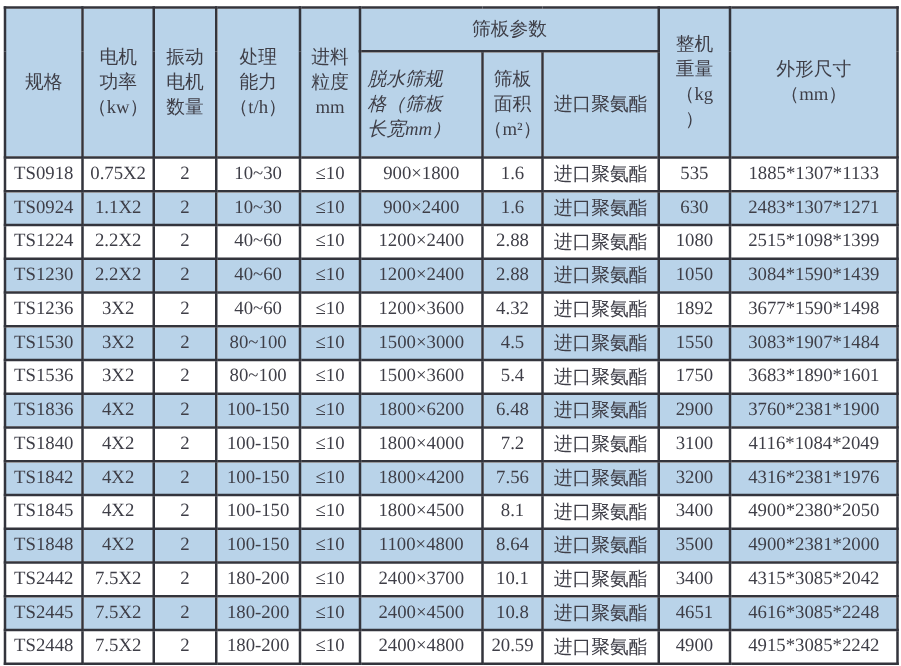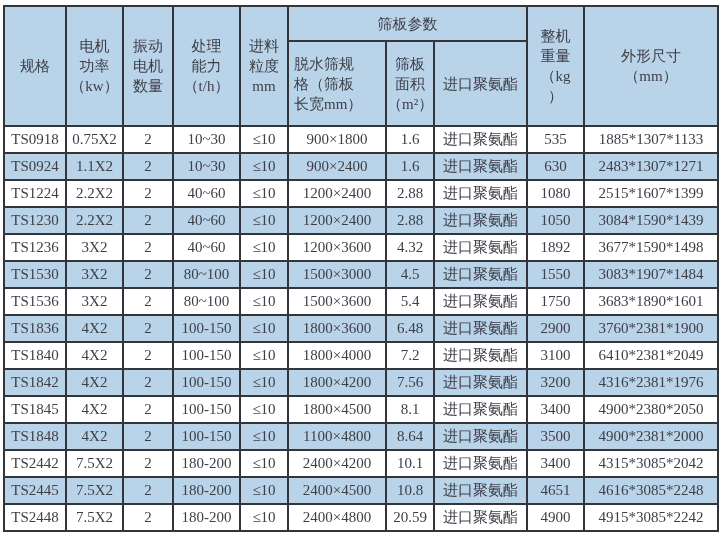--- a/index.html
+++ b/index.html
@@ -30,20 +30,21 @@
     font-weight:normal;
     font-size:15px;
     line-height:20px;
     white-space:pre-line;
   }
   .spec-table thead tr.group-row { height:35px; }
   .spec-table thead tr.sub-row   { height:85px; }
   .spec-table thead th.left-text {
     text-align:left;
     padding-left:5px;
+    font-style:italic;
   }
   .spec-table tbody td {
     font-size:15px;
     height:27px;
     white-space:nowrap;
   }
   .spec-table tbody tr.white td { background:#ffffff; }
   .spec-table tbody tr.blue  td { background:#b9d3e9; }
 </style>
 </head>
@@ -124,21 +125,21 @@
         <tr class="white">
       <td>TS1224</td>
       <td>2.2X2</td>
       <td>2</td>
       <td>40~60</td>
       <td>≤10</td>
       <td>1200×2400</td>
       <td>2.88</td>
       <td>进口聚氨酯</td>
       <td>1080</td>
-      <td>2515*1607*1399</td>
+      <td>2515*1098*1399</td>
     </tr>
         <tr class="blue">
       <td>TS1230</td>
       <td>2.2X2</td>
       <td>2</td>
       <td>40~60</td>
       <td>≤10</td>
       <td>1200×2400</td>
       <td>2.88</td>
       <td>进口聚氨酯</td>
@@ -180,37 +181,37 @@
       <td>进口聚氨酯</td>
       <td>1750</td>
       <td>3683*1890*1601</td>
     </tr>
         <tr class="blue">
       <td>TS1836</td>
       <td>4X2</td>
       <td>2</td>
       <td>100-150</td>
       <td>≤10</td>
-      <td>1800×3600</td>
+      <td>1800×6200</td>
       <td>6.48</td>
       <td>进口聚氨酯</td>
       <td>2900</td>
       <td>3760*2381*1900</td>
     </tr>
         <tr class="white">
       <td>TS1840</td>
       <td>4X2</td>
       <td>2</td>
       <td>100-150</td>
       <td>≤10</td>
       <td>1800×4000</td>
       <td>7.2</td>
       <td>进口聚氨酯</td>
       <td>3100</td>
-      <td>6410*2381*2049</td>
+      <td>4116*1084*2049</td>
     </tr>
         <tr class="blue">
       <td>TS1842</td>
       <td>4X2</td>
       <td>2</td>
       <td>100-150</td>
       <td>≤10</td>
       <td>1800×4200</td>
       <td>7.56</td>
       <td>进口聚氨酯</td>
@@ -240,21 +241,21 @@
       <td>进口聚氨酯</td>
       <td>3500</td>
       <td>4900*2381*2000</td>
     </tr>
         <tr class="white">
       <td>TS2442</td>
       <td>7.5X2</td>
       <td>2</td>
       <td>180-200</td>
       <td>≤10</td>
-      <td>2400×4200</td>
+      <td>2400×3700</td>
       <td>10.1</td>
       <td>进口聚氨酯</td>
       <td>3400</td>
       <td>4315*3085*2042</td>
     </tr>
         <tr class="blue">
       <td>TS2445</td>
       <td>7.5X2</td>
       <td>2</td>
       <td>180-200</td>

